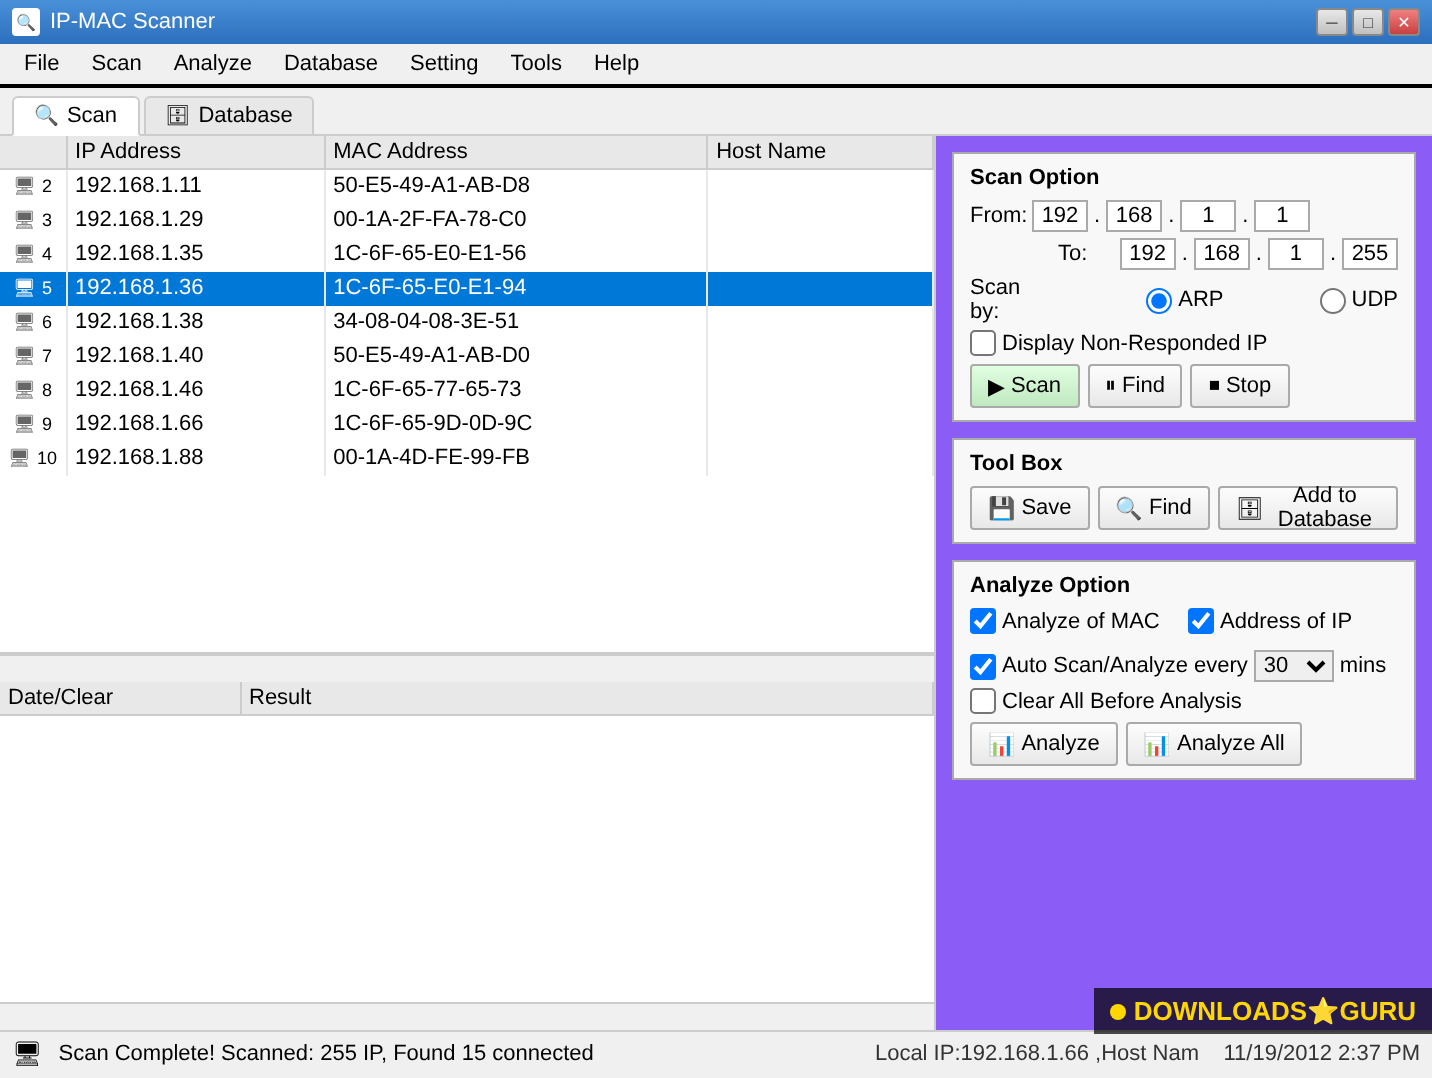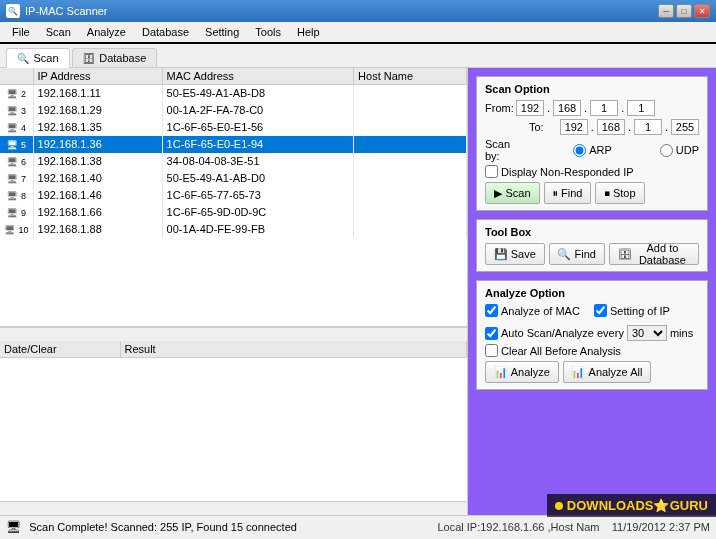--- a/index.html
+++ b/index.html
@@ -592,21 +592,21 @@
     <div class="section-box">
       <div class="section-title">Analyze Option</div>
 
       <div class="analyze-grid">
         <label class="checkbox-label">
           <input type="checkbox" checked="" style="">
           <span>Analyze of MAC</span>
         </label>
         <label class="checkbox-label">
           <input type="checkbox" checked="" style="">
-          <span>Setting of IP</span>
+          <span>Address of IP</span>
         </label>
       </div>
 
       <div class="auto-scan-row">
         <input type="checkbox" checked="" style="">
         <span>Auto Scan/Analyze every</span>
         <select class="mins-select">
           <option value="30" selected="">30</option>
           <option value="60">60</option>
           <option value="120">120</option>

